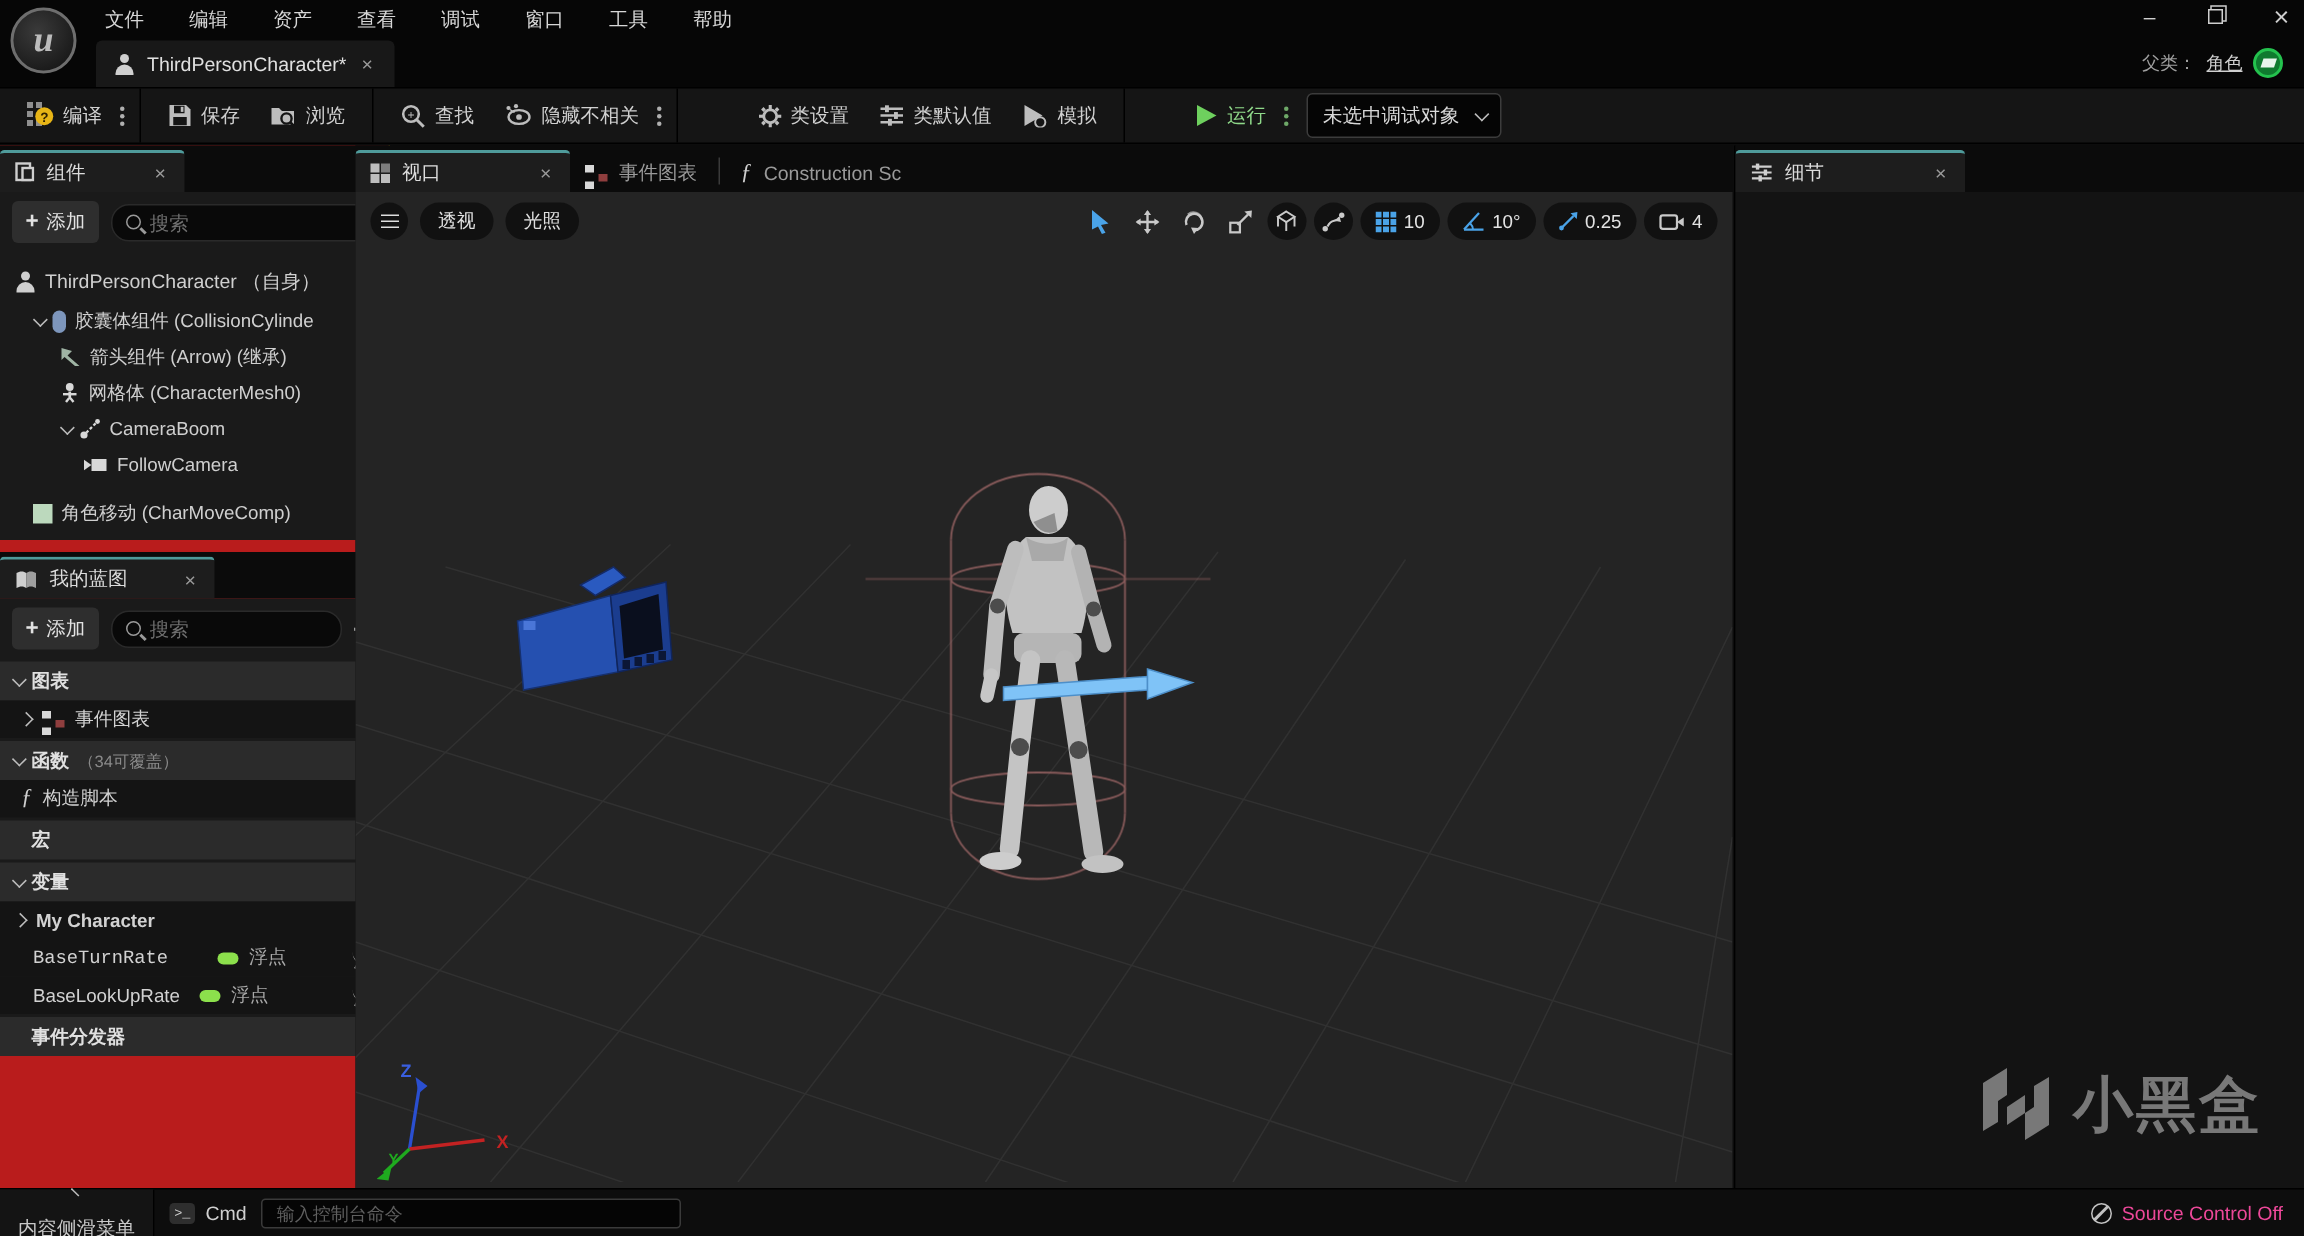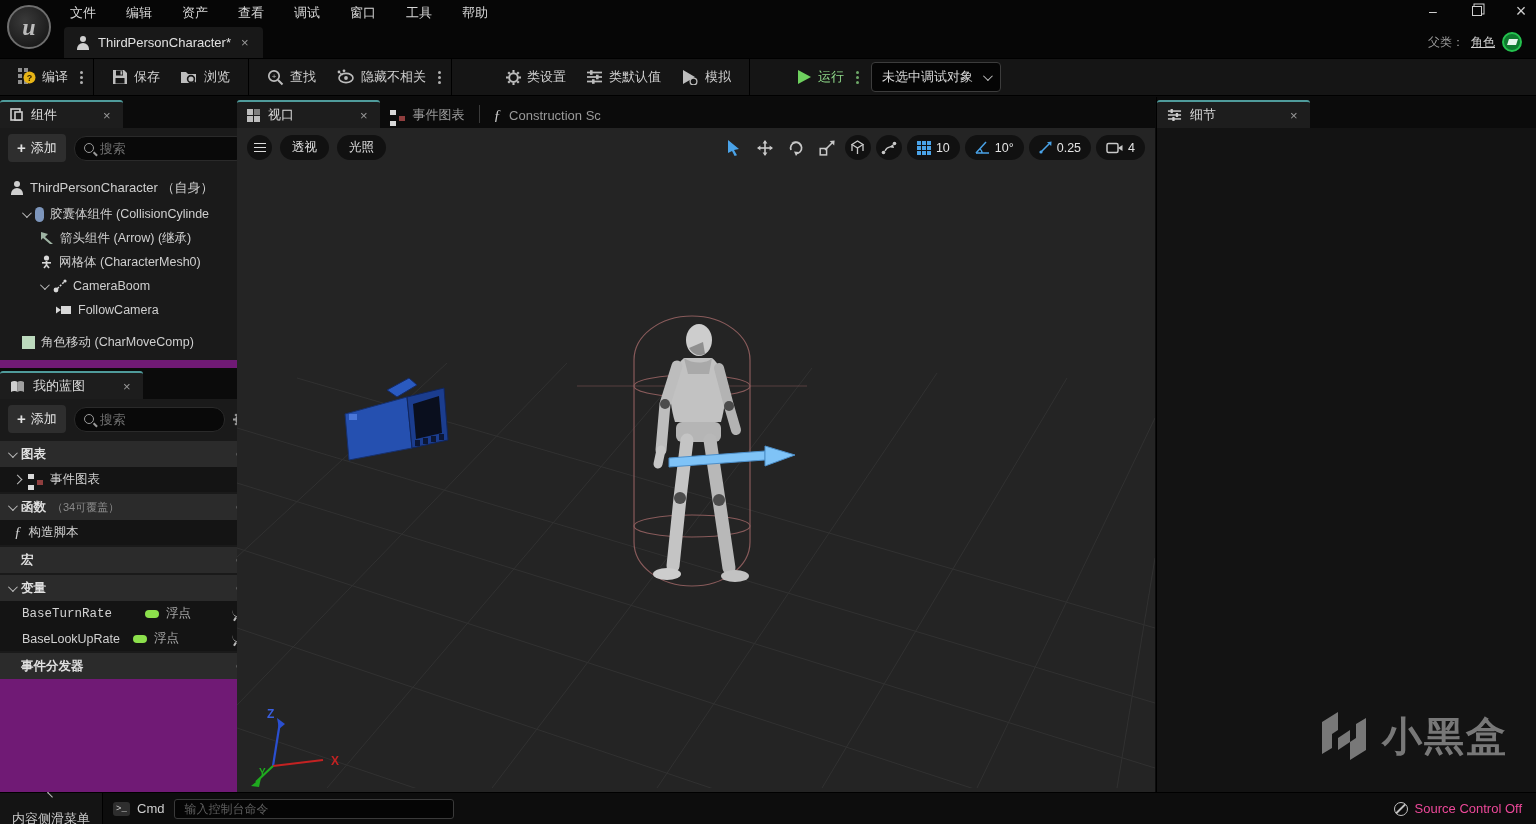--- a/index.html
+++ b/index.html
@@ -40,21 +40,21 @@
   .play-label { color:#8fd98a; }
   .debug-select { display:flex; align-items:center; gap:10px; background:#050505; border:1px solid #3c3c3c;
     border-radius:4px; padding:5px 10px; color:#d8d8d8;font-family:Liberation Serif, serif; }
   .chev { display:inline-block; width:7px; height:7px; border-right:1.6px solid #bdbdbd; border-bottom:1.6px solid #bdbdbd; }
   .chev.down { transform:rotate(45deg) translateY(-2px); }
   .chev.right { transform:rotate(-45deg); }
   .chev.up { transform:rotate(-135deg) translateY(-2px); }
   
   .ico { display:inline-flex; align-items:center; justify-content:center; }
   
-  #left-col { position:absolute; top:97px; left:0; width:260px; bottom:32px; background:#701a75; border-right:4px solid #84cc16; }
+  #left-col { position:absolute; top:97px; left:0; width:260px; bottom:32px; background:#b91c1c; border-right:1px solid #84cc16; }
   #center-col { position:absolute; top:97px; left:237px; width:918px; bottom:32px; background:#0f0f0f; }
   #right-col { position:absolute; top:97px; left:1156px; right:0; bottom:32px; background:#0f0f0f; border-left:1px solid #000; }
   .tabstrip { height:31px; background:#0b0b0b; display:flex; align-items:flex-end; }
   .ptab { height:28px; display:flex; align-items:center; gap:8px; padding:0 10px; background:#1d1d1d;
     border-top:2px solid #4f9b9b; border-radius:3px 3px 0 0; color:#dcdcdc; }
   .ptab.inactive { background:transparent; border-top:2px solid transparent; color:#9a9a9a; }
   .panel-body { background:#1a1a1a; }
   .addrow { display:flex; align-items:center; gap:8px; padding:6px 8px; }
   .add-btn { display:flex; align-items:center; gap:5px; background:#2e2e2e; border-radius:4px; padding:5px 9px; color:#e2e2e2; }
   .add-plus { color:#e2e2e2; font-size:15px; font-weight:bold; line-height:10px; }
@@ -419,20 +419,24 @@
       <span style="width:7px"></span>
       <span>宏</span>
       <span class="plus">⊕</span>
     </div>
 
     <div class="sec-head">
       <i class="chev down"></i>
       <span>变量</span>
       <span class="plus">⊕</span>
     </div>
+    <div class="row-item" style="font-weight:bold; padding-left:10px;">
+      <i class="chev right"></i>
+      <span>My Character</span>
+    </div>
     <div class="row-item" style="padding-left:22px;font-family:Liberation Mono, monospace;">
       <span>BaseTurnRate</span>
       <span class="var-pill" style="margin-left:26px;"></span>
       <span class="var-type">浮点</span>
       <span class="eye-closed"></span>
     </div>
     <div class="row-item" style="padding-left:22px;">
       <span>BaseLookUpRate</span>
       <span class="var-pill" style="margin-left:6px;"></span>
       <span class="var-type">浮点</span>

